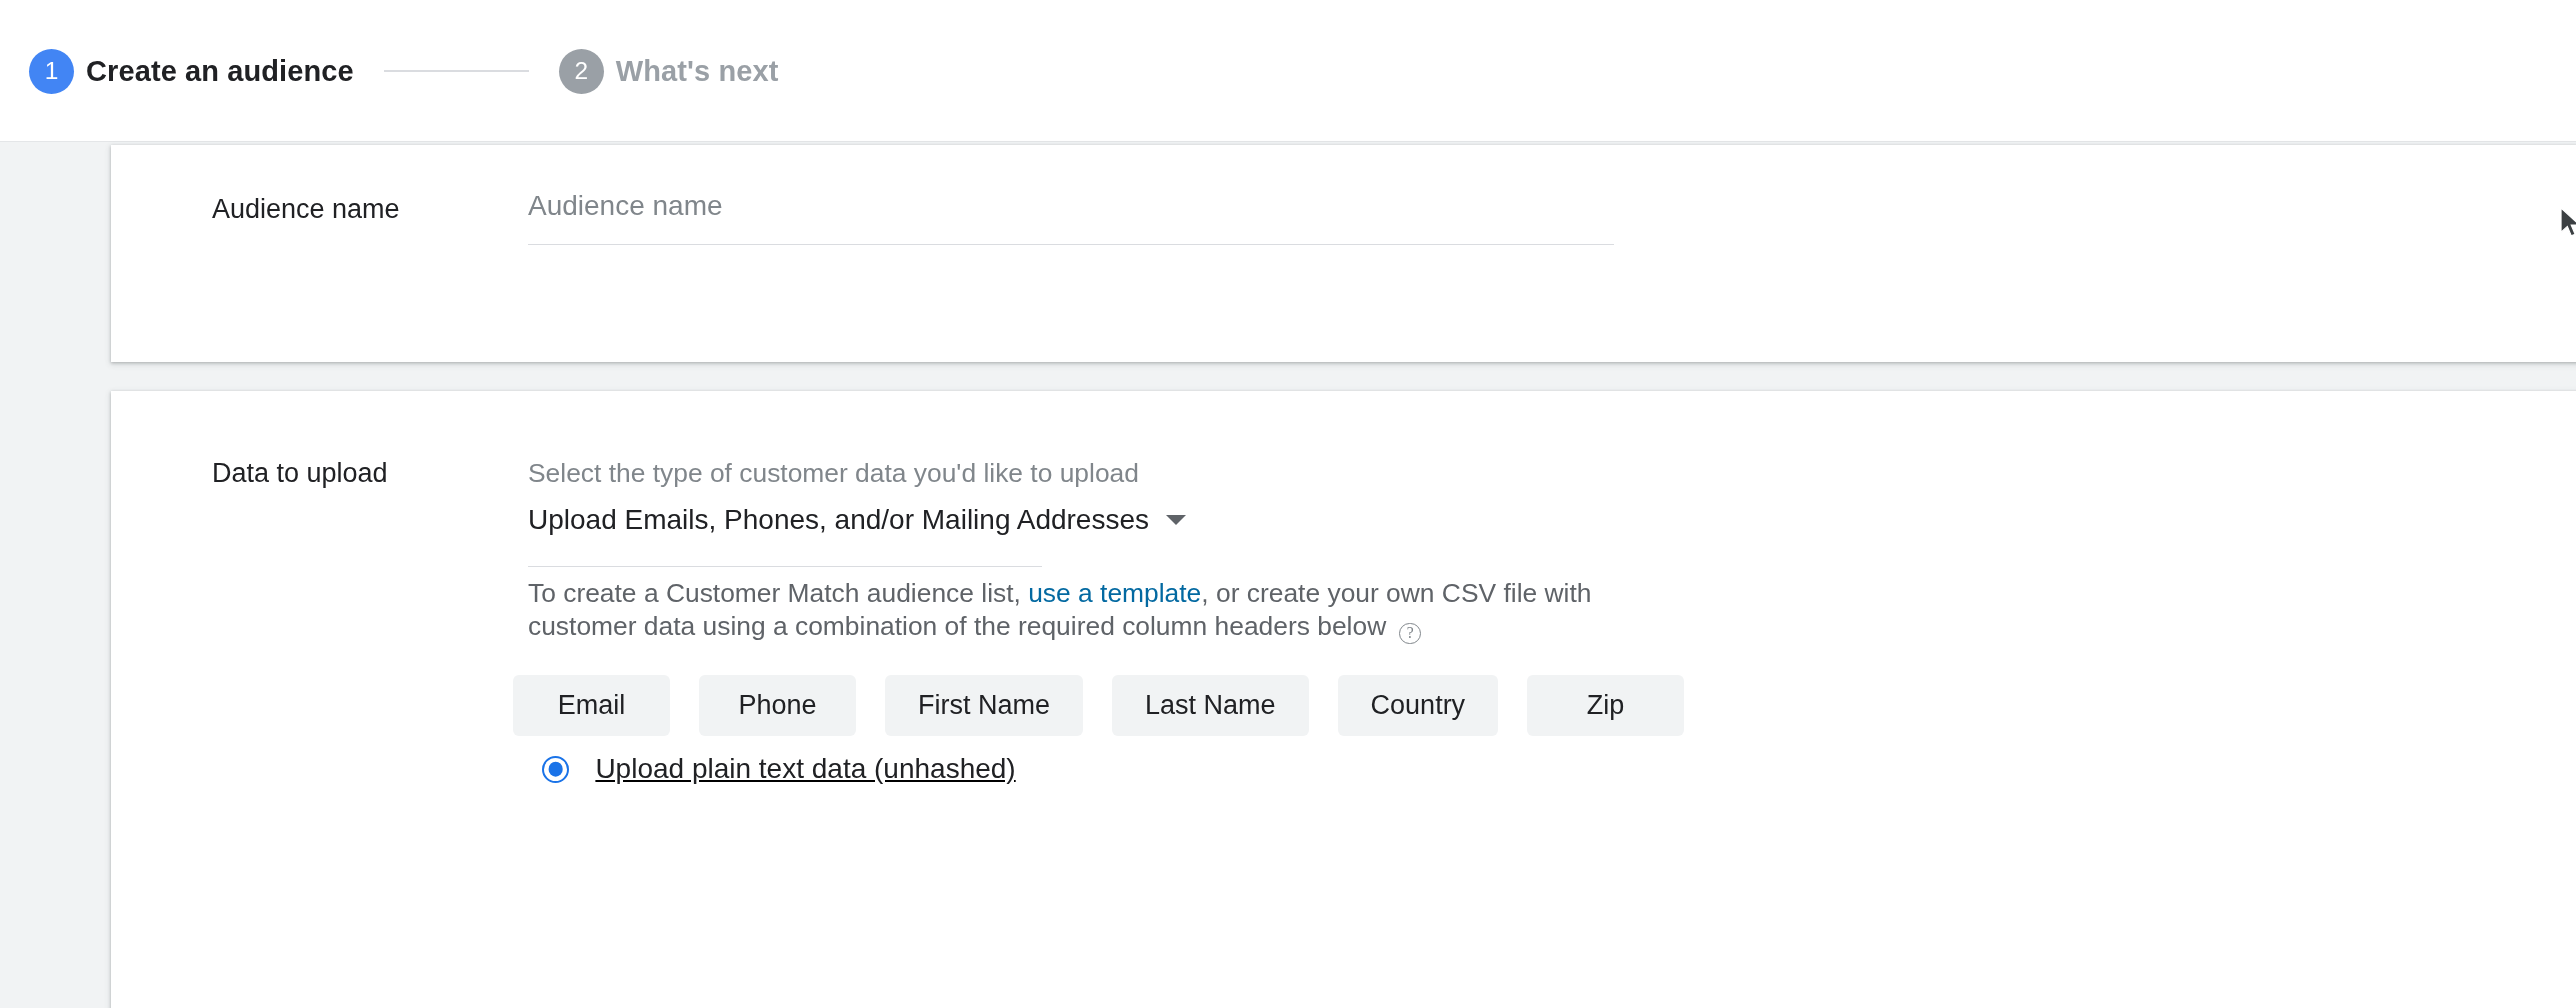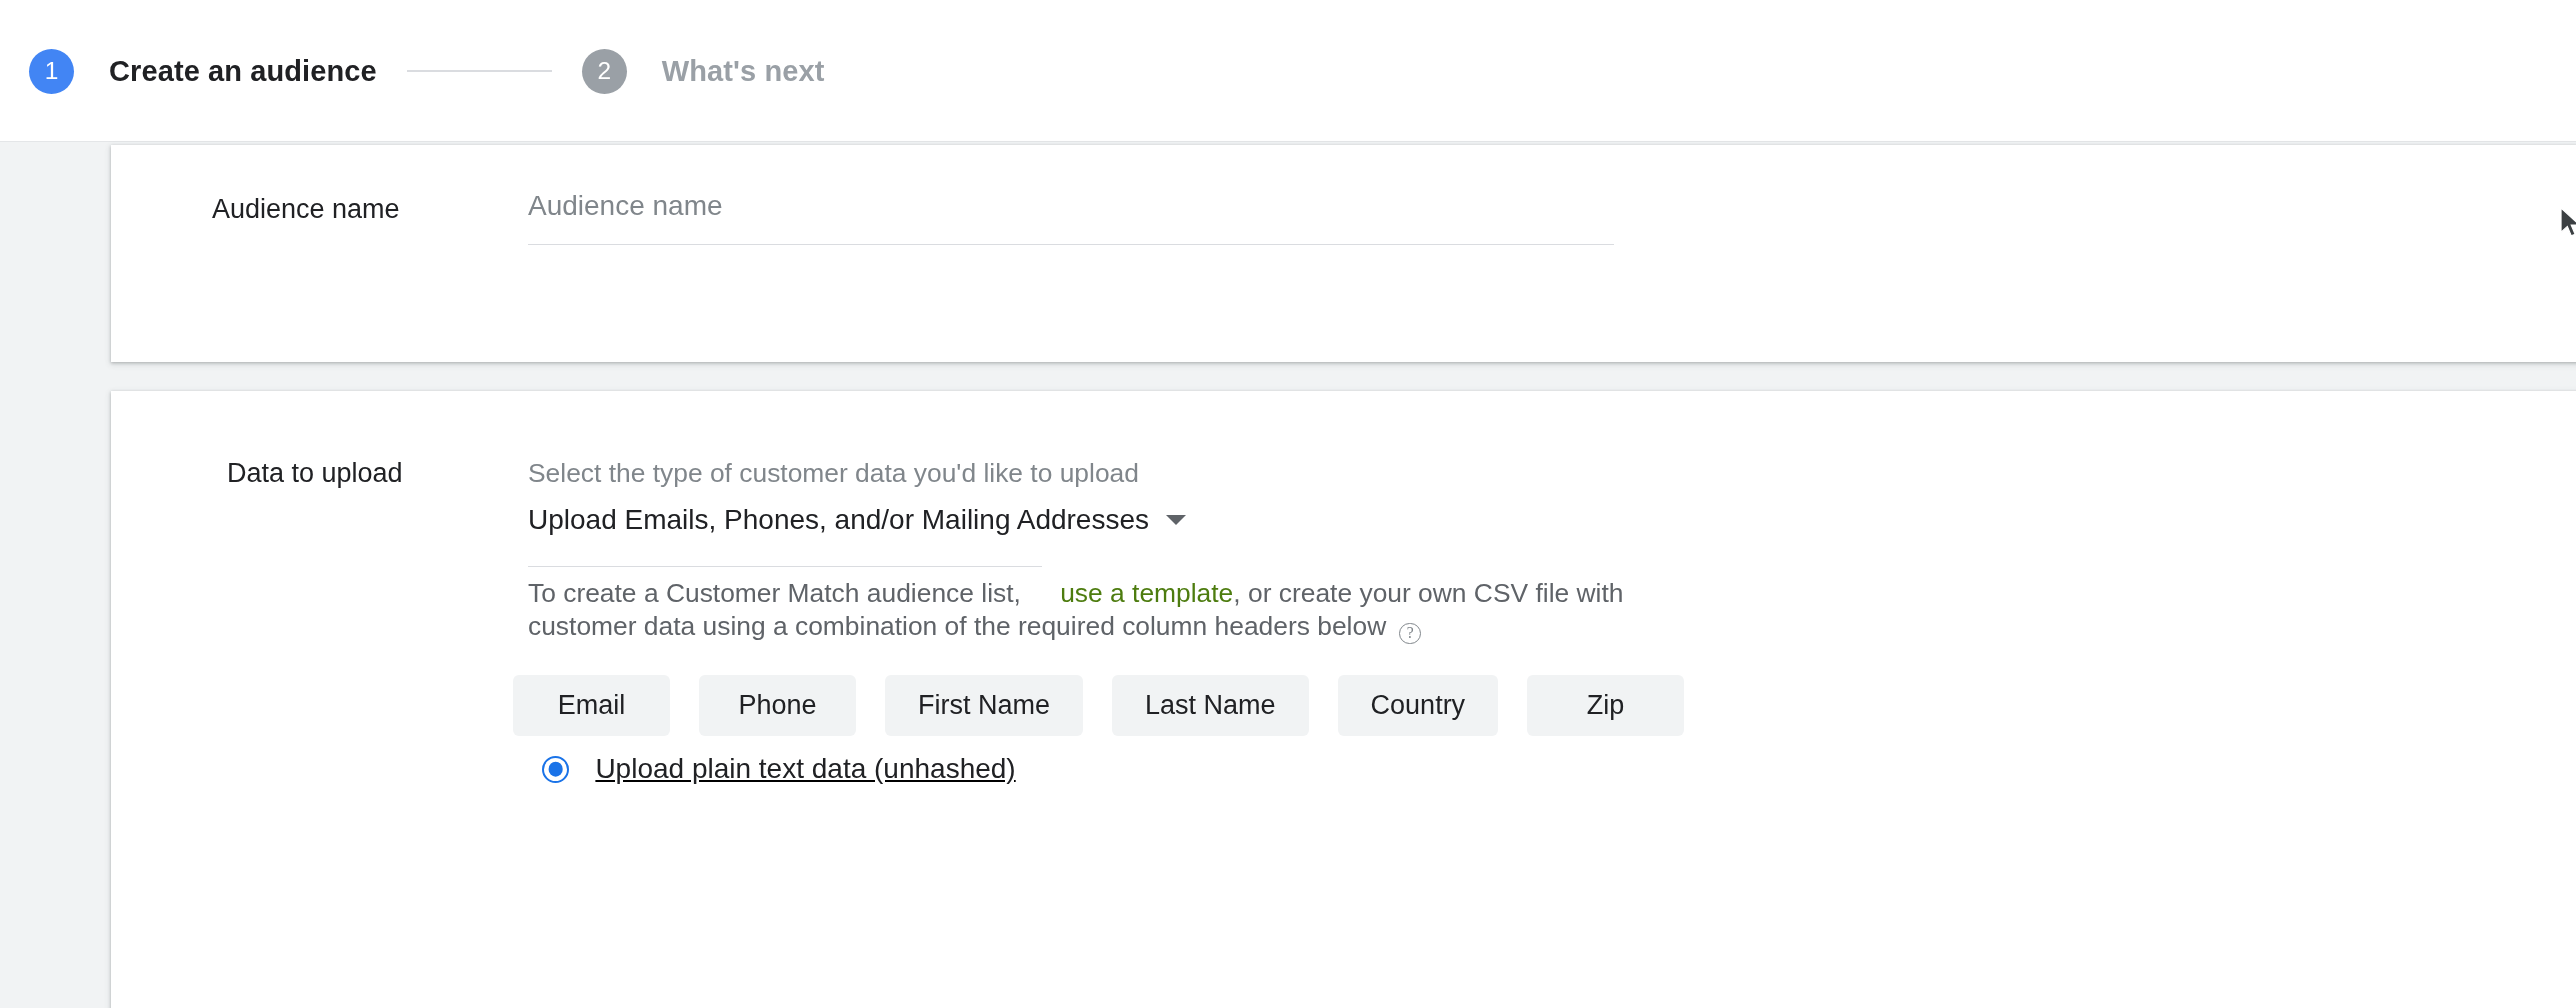--- a/index.html
+++ b/index.html
@@ -29,21 +29,21 @@
   .step { display: flex; align-items: center; }
   .step-badge {
     width: 45px; height: 45px; border-radius: 50%;
     display: flex; align-items: center; justify-content: center;
     color: #ffffff; font-size: 24.5px; line-height: 1;
     flex: 0 0 auto;
   }
   .step-badge.active { background: #4285f4; }
   .step-badge.inactive { background: #9aa0a6; }
   .step-label {
-    margin-left: 35px;
+    margin-left: 12px;
     font-size: 29px;
     letter-spacing: 0.1px;
     white-space: nowrap;
   }
   .step-label.active { color: #202124; font-weight: 700; }
   .step-label.inactive { color: #9aa0a6; font-weight: 700; }
   .step-connector {
     width: 145px; height: 2px;
     background: #dadce0;
     margin: 0 30px;
@@ -123,23 +123,22 @@
 
   .desc-block {
     position: absolute;
     left: 417px;
     width: 1106px;
     font-size: 26.4px;
     line-height: 1.25;
     color: #5f6368;
   }
   .desc-block a {
-    color: #4d7c0f;
+    color: #0369a1;
     text-decoration: none;
-    margin-left: 32px;
   }
   .help-circle {
     display: inline-block;
     vertical-align: -2.9px;
     width: 21.5px; height: 21.5px;
     border: 1.6px solid #80868b;
     border-radius: 50%;
     color: #80868b;
     font-size: 15.7px;
     line-height: 18.6px;
@@ -231,21 +230,21 @@
   <div class="card" id="card-audience-name">
     <div class="section-label" style="top: 49px;">Audience name</div>
 
     <div class="field" style="top: 45px;">
       <input class="field-input" type="text" placeholder="Audience name" style="">
     </div>
   </div>
 
   <div class="card" id="card-data-upload">
 
-    <div class="section-label" style="top: 67px; margin-left: 15px;">Data to upload</div>
+    <div class="section-label" style="top: 67px;">Data to upload</div>
 
     <div class="helper-text" style="left: 417px; top: 67px;">Select the type of customer data you'd like to upload</div>
 
     <div class="select-wrap" style="top: 113px;">
       <span class="select-value">Upload Emails, Phones, and/or Mailing Addresses</span>
       <span class="select-arrow"></span>
     </div>
 
     <div class="desc-block" style="top: 186px;">
       <span>To create a Customer Match audience list, </span><a href="#">use a template</a><span>, or create your own CSV file with customer data using a combination of the required column headers below </span><span class="help-circle">?</span>

